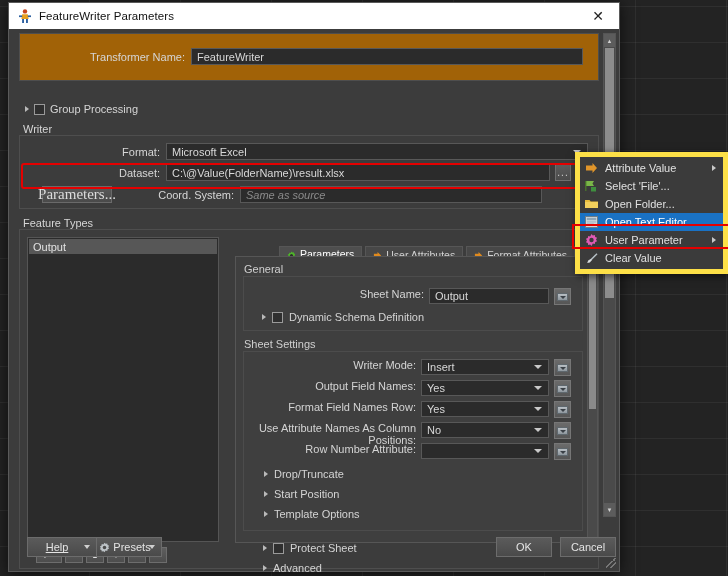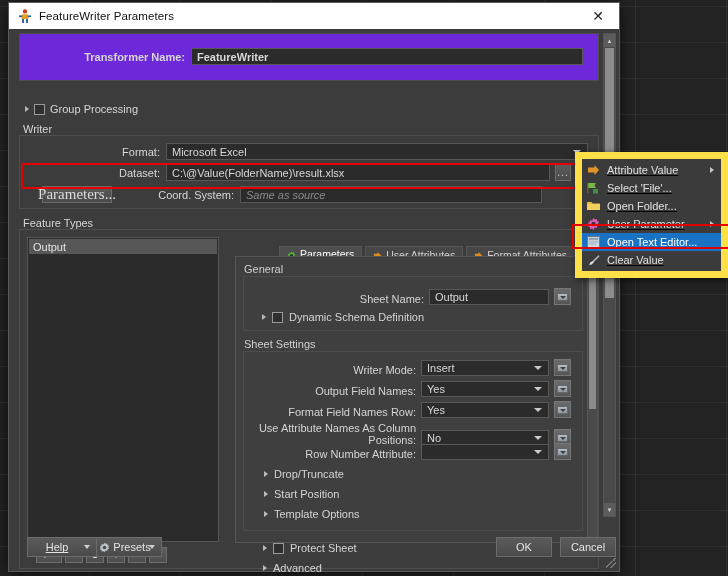--- a/index.html
+++ b/index.html
@@ -62,21 +62,21 @@
   #outer-scroll .sb-thumb{
     position:absolute;left:1px;right:1px;top:14px;height:250px;background:#8d8d8d;
   }
 
   .panel{
     position:absolute;background:#3c3c3c;
   }
   
   #tn-box{
     left:10px;top:4px;width:580px;height:48px;
-    border:1px solid #4e4e4e;background:#6d28d9;box-sizing:border-box;font-weight:bold;
+    border:1px solid #4e4e4e;background:#a16207;box-sizing:border-box;
   }
   .lbl{color:#d6d6d6;font-size:11px;}
   .field{
     background:#2b2b2b;border:1px solid #585858;color:#d8d8d8;
     font-size:11px;box-sizing:border-box;
     display:flex;align-items:center;padding:0 5px;
     font-family:"Liberation Sans",sans-serif;
   }
   .field.placeholder{color:#8b8b8b;}
 
@@ -161,21 +161,21 @@
     background:#3f3f3f;border:1px solid #565656;box-sizing:border-box;
   }
   #pane-scroll{
     position:absolute;right:-1px;top:0;width:11px;height:287px;background:#4a4a4a;border:1px solid #565656;box-sizing:border-box;
   }
   #pane-scroll .thumb{position:absolute;left:1px;right:1px;top:1px;height:150px;background:#8a8a8a;}
 
   .sectioncap{color:#cfcfcf;font-size:11px;}
   .subbox{position:absolute;border:1px solid #4c4c4c;box-sizing:border-box;}
 
-  .prow{position:absolute;display:flex;align-items:flex-end;}
+  .prow{position:absolute;display:flex;align-items:flex-start;}
   .prow .pl{color:#d4d4d4;text-align:right;font-size:11px;}
 
   .disclose{display:flex;align-items:center;gap:6px;color:#d4d4d4;font-size:11px;}
 
   
   #btnbar{position:absolute;left:0;right:0;bottom:0;height:46px;}
   .bigbtn{
     height:20px;background:linear-gradient(#5b5b5b,#4a4a4a);border:1px solid #6c6c6c;
     color:#e4e4e4;font-size:11px;display:flex;align-items:center;justify-content:center;
     box-sizing:border-box;position:absolute;
@@ -187,24 +187,23 @@
   .resize-grip{
     position:absolute;right:3px;bottom:3px;width:10px;height:10px;
     background:
       linear-gradient(135deg,transparent 45%,#777 45%,#777 55%,transparent 55%),
       linear-gradient(135deg,transparent 70%,#777 70%,#777 80%,transparent 80%);
   }
 
   
   #ctxmenu{
     position:absolute;left:575px;top:152px;width:153px;
-    background:#3b3b3b;border:7px solid #fde047;
+    background:#3b3b3b;border:5px solid #fde047;
     padding:2px 0;box-sizing:border-box;z-index:40;
     box-shadow:2px 2px 8px rgba(0,0,0,.6);
-    text-decoration:underline;
   }
   .mi{
     height:18px;display:flex;align-items:center;color:#e0e0e0;font-size:11px;
     padding:0 4px;position:relative;box-sizing:border-box;
   }
   .mi.sel{background:#1a72c4;color:#ffffff;}
   .mi .mico{width:15px;height:14px;margin-right:6px;flex:none;position:relative;}
   .mi .subcaret{
     position:absolute;right:7px;top:50%;margin-top:-3px;
     width:0;height:0;border-top:3px solid transparent;border-bottom:3px solid transparent;border-left:4px solid #c8c8c8;
@@ -470,45 +469,45 @@
   <div class="mi">
     <span class="mico">
       <svg width="15" height="14" viewBox="0 0 15 14">
           <path d="M1 3h4.5l1.2 1.5H14V11H1z" fill="#e8bb3a"></path>
           <path d="M1 5h13v6H1z" fill="#f2cf5c"></path>
         </svg>
     </span>
     <span>Open Folder...</span>
   </div>
 
-  <div class="mi">
-    <span class="mico">
-      <svg width="15" height="14" viewBox="0 0 14 14">
-          <path d="M7 1l1.3 1.5 2-.5.4 2 1.9.8-1.1 1.7 1.1 1.7-1.9.8-.4 2-2-.5L7 13l-1.3-1.5-2 .5-.4-2L1.4 9.2 2.5 7.5 1.4 5.8l1.9-.8.4-2 2 .5z" fill="#e05ab5"></path>
-          <circle cx="7" cy="7" r="2.2" fill="#3b3b3b"></circle>
-        </svg>
-    </span>
-    <span>User Parameter</span>
-    <span class="subcaret"></span>
-  </div>
-
   <div class="mi sel">
     <span class="mico">
       <svg width="15" height="14" viewBox="0 0 15 14">
           <rect x="1.5" y="1.5" width="12" height="11" fill="#cfd8de" stroke="#6d7d88"></rect>
           <rect x="2.8" y="2.8" width="9.4" height="2.4" fill="#8fa7b8"></rect>
           <rect x="2.8" y="6.4" width="9.4" height="1.1" fill="#9fb3c2"></rect>
           <rect x="2.8" y="8.4" width="7" height="1.1" fill="#9fb3c2"></rect>
         </svg>
     </span>
     <span>Open Text Editor...</span>
   </div>
 
   <div class="mi">
     <span class="mico">
+      <svg width="15" height="14" viewBox="0 0 14 14">
+          <path d="M7 1l1.3 1.5 2-.5.4 2 1.9.8-1.1 1.7 1.1 1.7-1.9.8-.4 2-2-.5L7 13l-1.3-1.5-2 .5-.4-2L1.4 9.2 2.5 7.5 1.4 5.8l1.9-.8.4-2 2 .5z" fill="#e05ab5"></path>
+          <circle cx="7" cy="7" r="2.2" fill="#3b3b3b"></circle>
+        </svg>
+    </span>
+    <span>User Parameter</span>
+    <span class="subcaret"></span>
+  </div>
+
+  <div class="mi">
+    <span class="mico">
       <svg width="15" height="14" viewBox="0 0 15 14">
           <path d="M12.5 2.2l1 1-6 6-1.6-.4z" fill="#b9c2c8"></path>
           <path d="M6.2 8.2l2 .6-2.4 2.6-2.6.6 1-2.4z" fill="#d9dde0"></path>
         </svg>
     </span>
     <span>Clear Value</span>
   </div>
 </div>
 <div id="ctx-redbox"></div>
 

